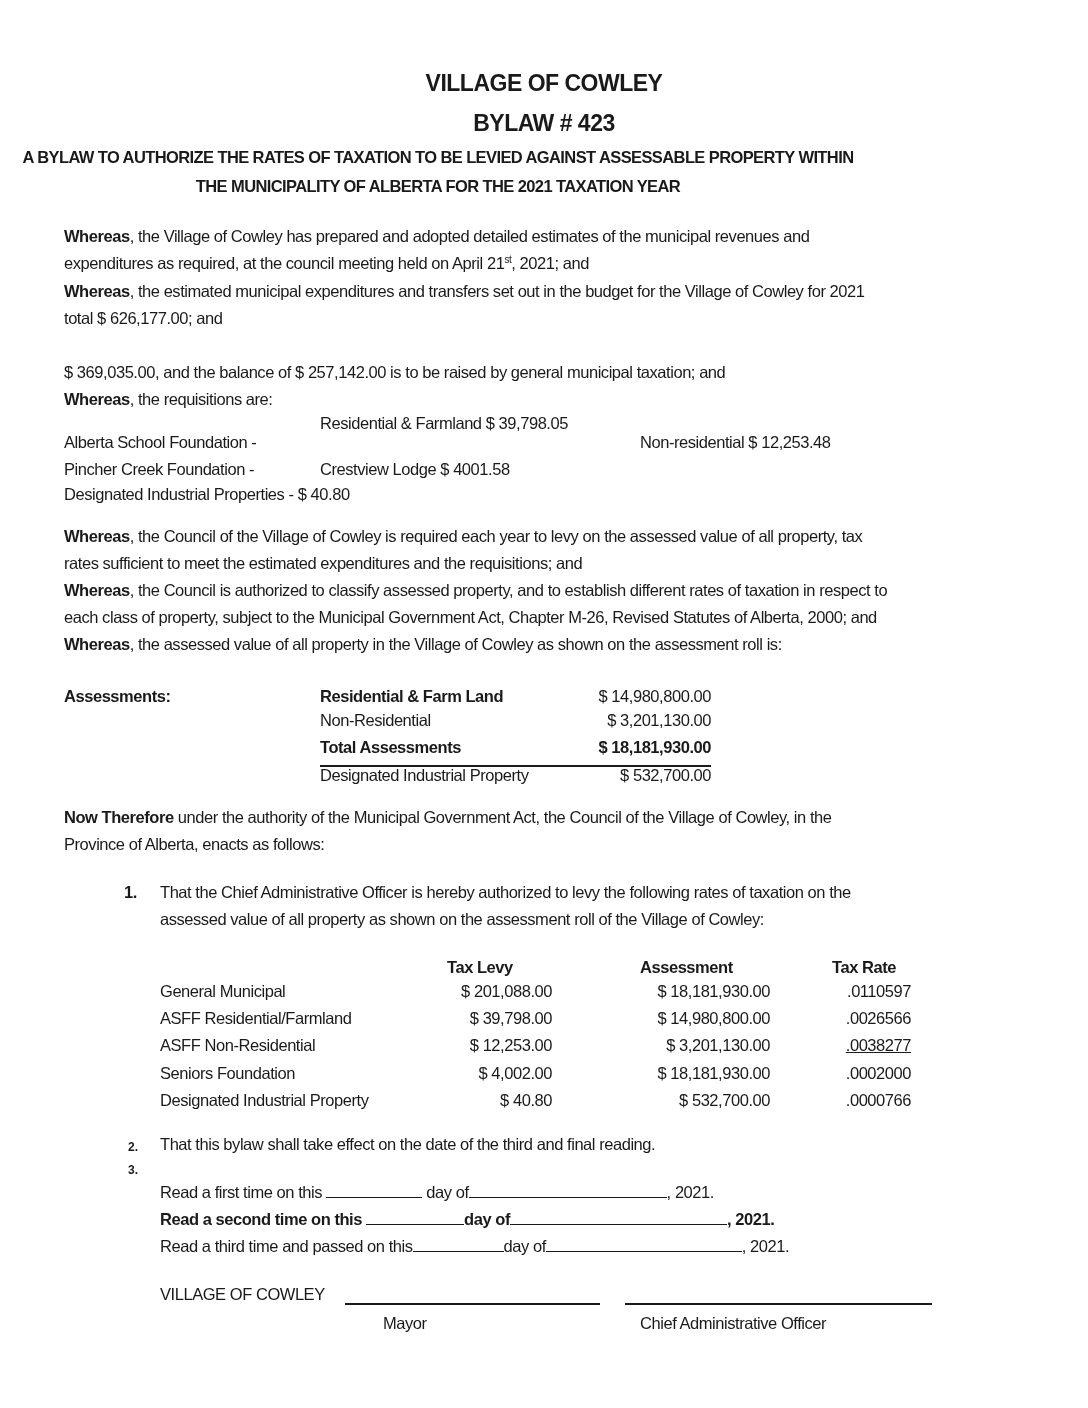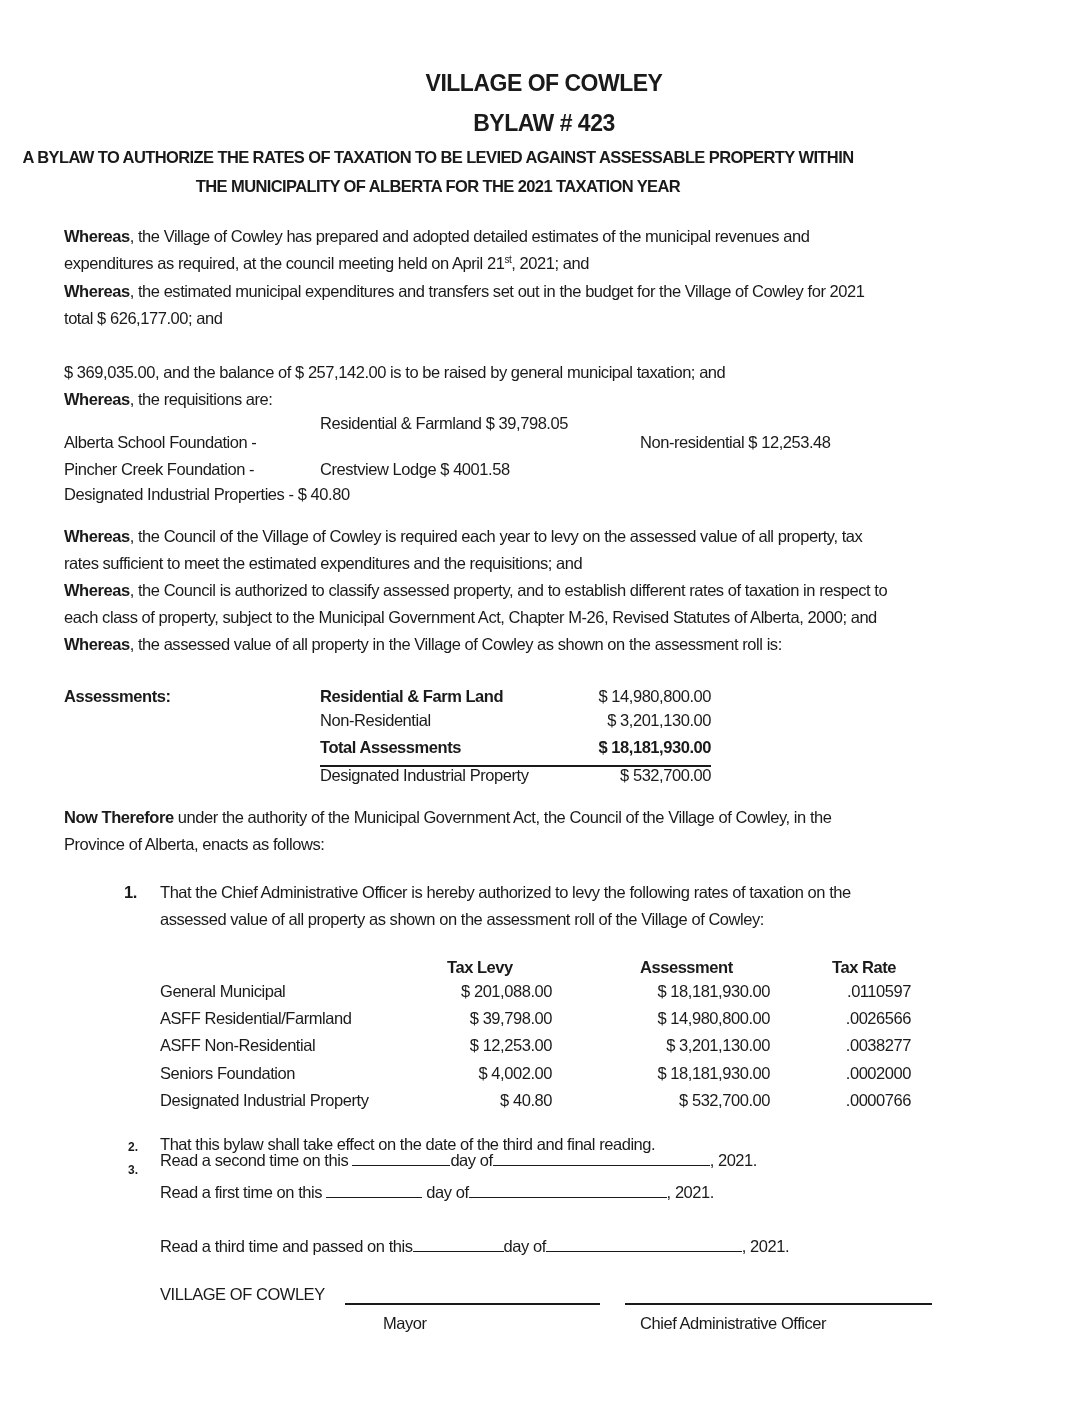--- a/index.html
+++ b/index.html
@@ -164,40 +164,40 @@
   <div class="abs tbl-text tbl-rate" style="top:982px;">.0110597</div>
 
   <div class="abs tbl-text tbl-name u" style="top:1009px;">ASFF Residential/Farmland</div>
   <div class="abs tbl-text tbl-levy" style="top:1009px;">$ 39,798.00</div>
   <div class="abs tbl-text tbl-assess" style="top:1009px;">$ 14,980,800.00</div>
   <div class="abs tbl-text tbl-rate" style="top:1009px;">.0026566</div>
 
   <div class="abs tbl-text tbl-name u" style="top:1036px;">ASFF Non-Residential</div>
   <div class="abs tbl-text tbl-levy" style="top:1036px;">$ 12,253.00</div>
   <div class="abs tbl-text tbl-assess" style="top:1036px;">$ 3,201,130.00</div>
-  <div class="abs tbl-text tbl-rate" style="top:1036px;">.0038277</div>
+  <div class="abs tbl-text tbl-rate" style="top:1036px;text-decoration:underline;">.0038277</div>
 
   <div class="abs tbl-text tbl-name u" style="top:1064px;">Seniors Foundation</div>
   <div class="abs tbl-text tbl-levy" style="top:1064px;">$ 4,002.00</div>
   <div class="abs tbl-text tbl-assess" style="top:1064px;">$ 18,181,930.00</div>
   <div class="abs tbl-text tbl-rate" style="top:1064px;">.0002000</div>
 
   <div class="abs tbl-text tbl-name u" style="top:1091px;">Designated Industrial Property</div>
   <div class="abs tbl-text tbl-levy" style="top:1091px;">$ 40.80</div>
   <div class="abs tbl-text tbl-assess" style="top:1091px;">$ 532,700.00</div>
   <div class="abs tbl-text tbl-rate" style="top:1091px;">.0000766</div>
 
   <div class="abs num-small" style="top:1140px;">2.</div>
   <div class="abs body-text" style="top:1135px; left:160px;">That this bylaw shall take effect on the date of the third and final reading.</div>
   <div class="abs num-small" style="top:1163px;">3.</div>
 
   <div class="abs read-line" style="top:1183px;">
     <span>Read a first time on this </span><span class="blank" style="width:96px;"></span><span> day of</span><span class="blank" style="width:198px;"></span><span>, 2021.</span>
   </div>
-  <div class="abs read-line" style="top:1151px;">
+  <div class="abs read-line" style="top:1210px;font-weight:bold;">
     <span>Read a second time on this </span><span class="blank" style="width:98px;"></span><span>day of</span><span class="blank" style="width:217px;"></span><span>, 2021.</span>
   </div>
   <div class="abs read-line" style="top:1237px;">
     <span>Read a third time and passed on this</span><span class="blank" style="width:91px;"></span><span>day of</span><span class="blank" style="width:196px;"></span><span>, 2021.</span>
   </div>
 
   <div class="abs body-text" style="top:1285px; left:160px;">VILLAGE OF COWLEY</div>
   <div class="sig-line" style="left:345px; top:1303px; width:255px;"></div>
   <div class="sig-line" style="left:625px; top:1303px; width:307px;"></div>
   <div class="abs body-text" style="top:1314px; left:383px;">Mayor</div>

